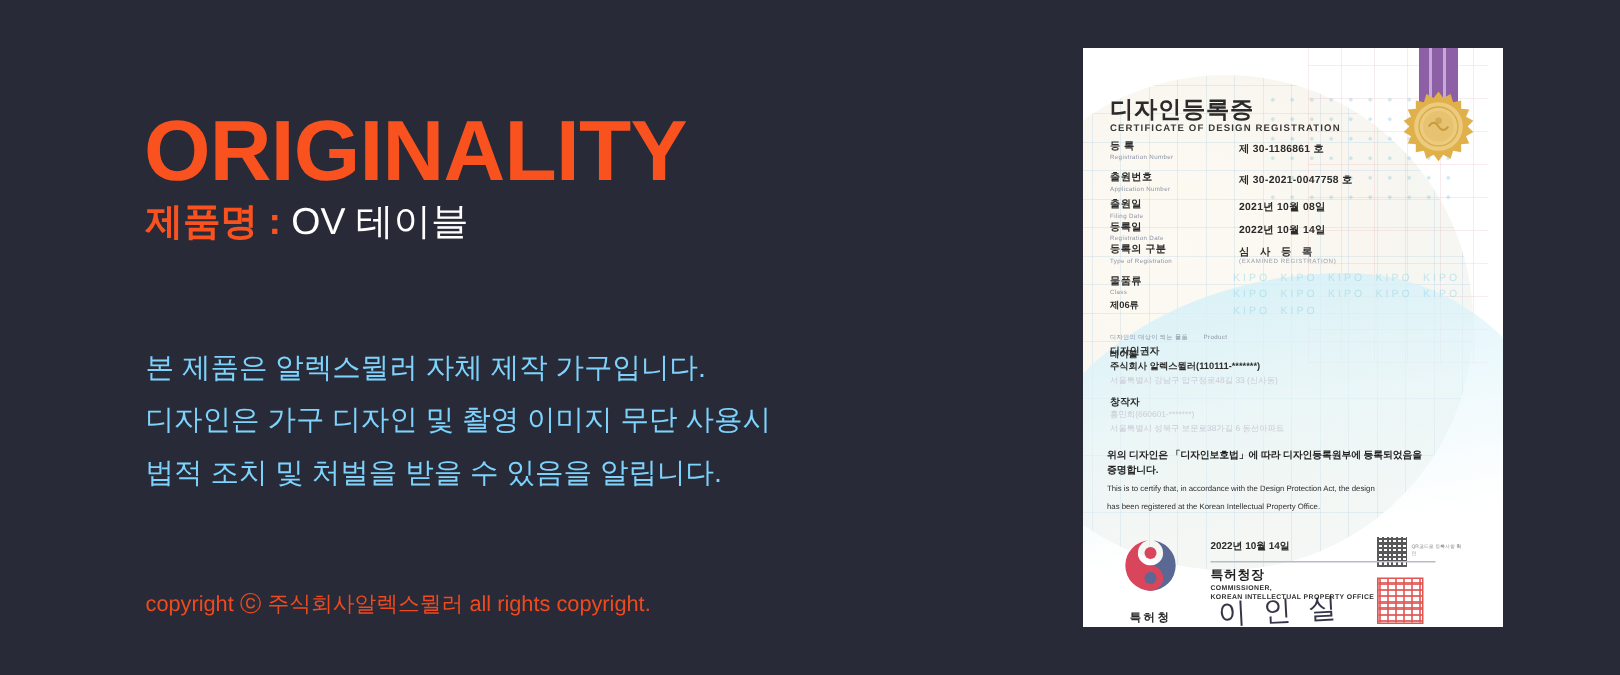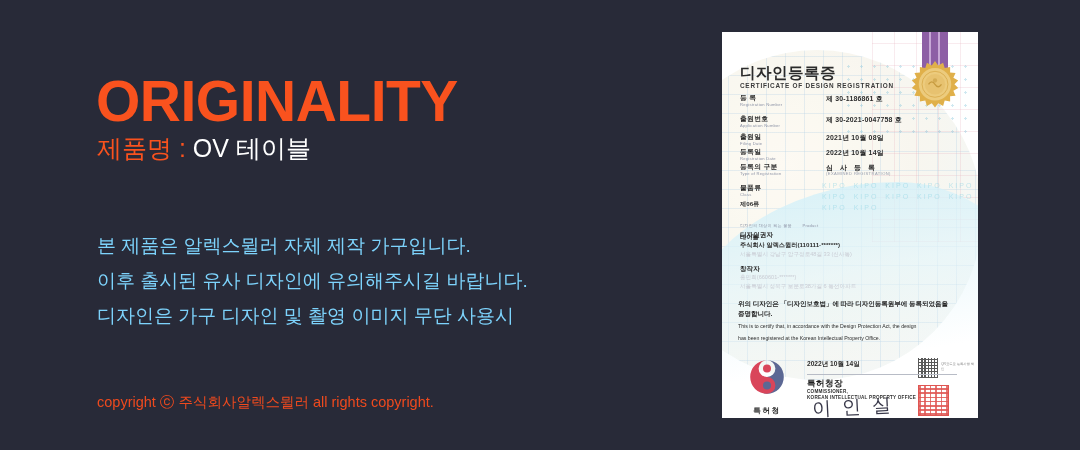--- a/index.html
+++ b/index.html
@@ -40,21 +40,21 @@
     left: 1px;
   }
 
   .info-row {
     font-size: 25px;
     line-height: 40px;
     white-space: nowrap;
   }
   .info-label {
     color: #f9521e;
-    font-weight: normal;
+    font-weight: bold;
   }
   .info-value {
     color: #ffffff;
     font-weight: normal;
   }
 
   .notice {
     position: absolute;
     top: 228px;
     left: 1px;
@@ -73,21 +73,21 @@
     font-size: 14.5px;
     color: #ef4a1e;
     white-space: nowrap;
   }
 
   
   .certificate {
     position: absolute;
     left: 722px;
     top: 32px;
-    width: 256px;
+    width: 280px;
     height: 386px;
     background: #ffffff;
     overflow: hidden;
   }
 
   
   .cert-bg-globe {
     position: absolute;
     left: -70px;
     top: 18px;
@@ -393,22 +393,22 @@
 
   <div class="product-info">
     <div class="info-row">
       <span class="info-label">제품명 :</span>
       <span class="info-value">OV 테이블</span>
     </div>
   </div>
 
   <div class="notice">
     <div class="notice-line">본 제품은 알렉스뮐러 자체 제작 가구입니다.</div>
-    <div class="notice-line">이후 출시된 유사 디자인에 유의해주시길 바랍니다.</div>
     <div class="notice-line">디자인은 가구 디자인 및 촬영 이미지 무단 사용시</div>
+    <div class="notice-line">법적 조치 및 처벌을 받을 수 있음을 알립니다.</div>
   </div>
 
   <div class="copyright">copyright ⓒ 주식회사알렉스뮐러 all rights copyright.</div>
 </div>
 
 <div class="certificate">
 
   <div class="cert-bg-globe"></div>
   <div class="cert-bg-pinkgrid"></div>
   <div class="cert-bg-dots"></div>

